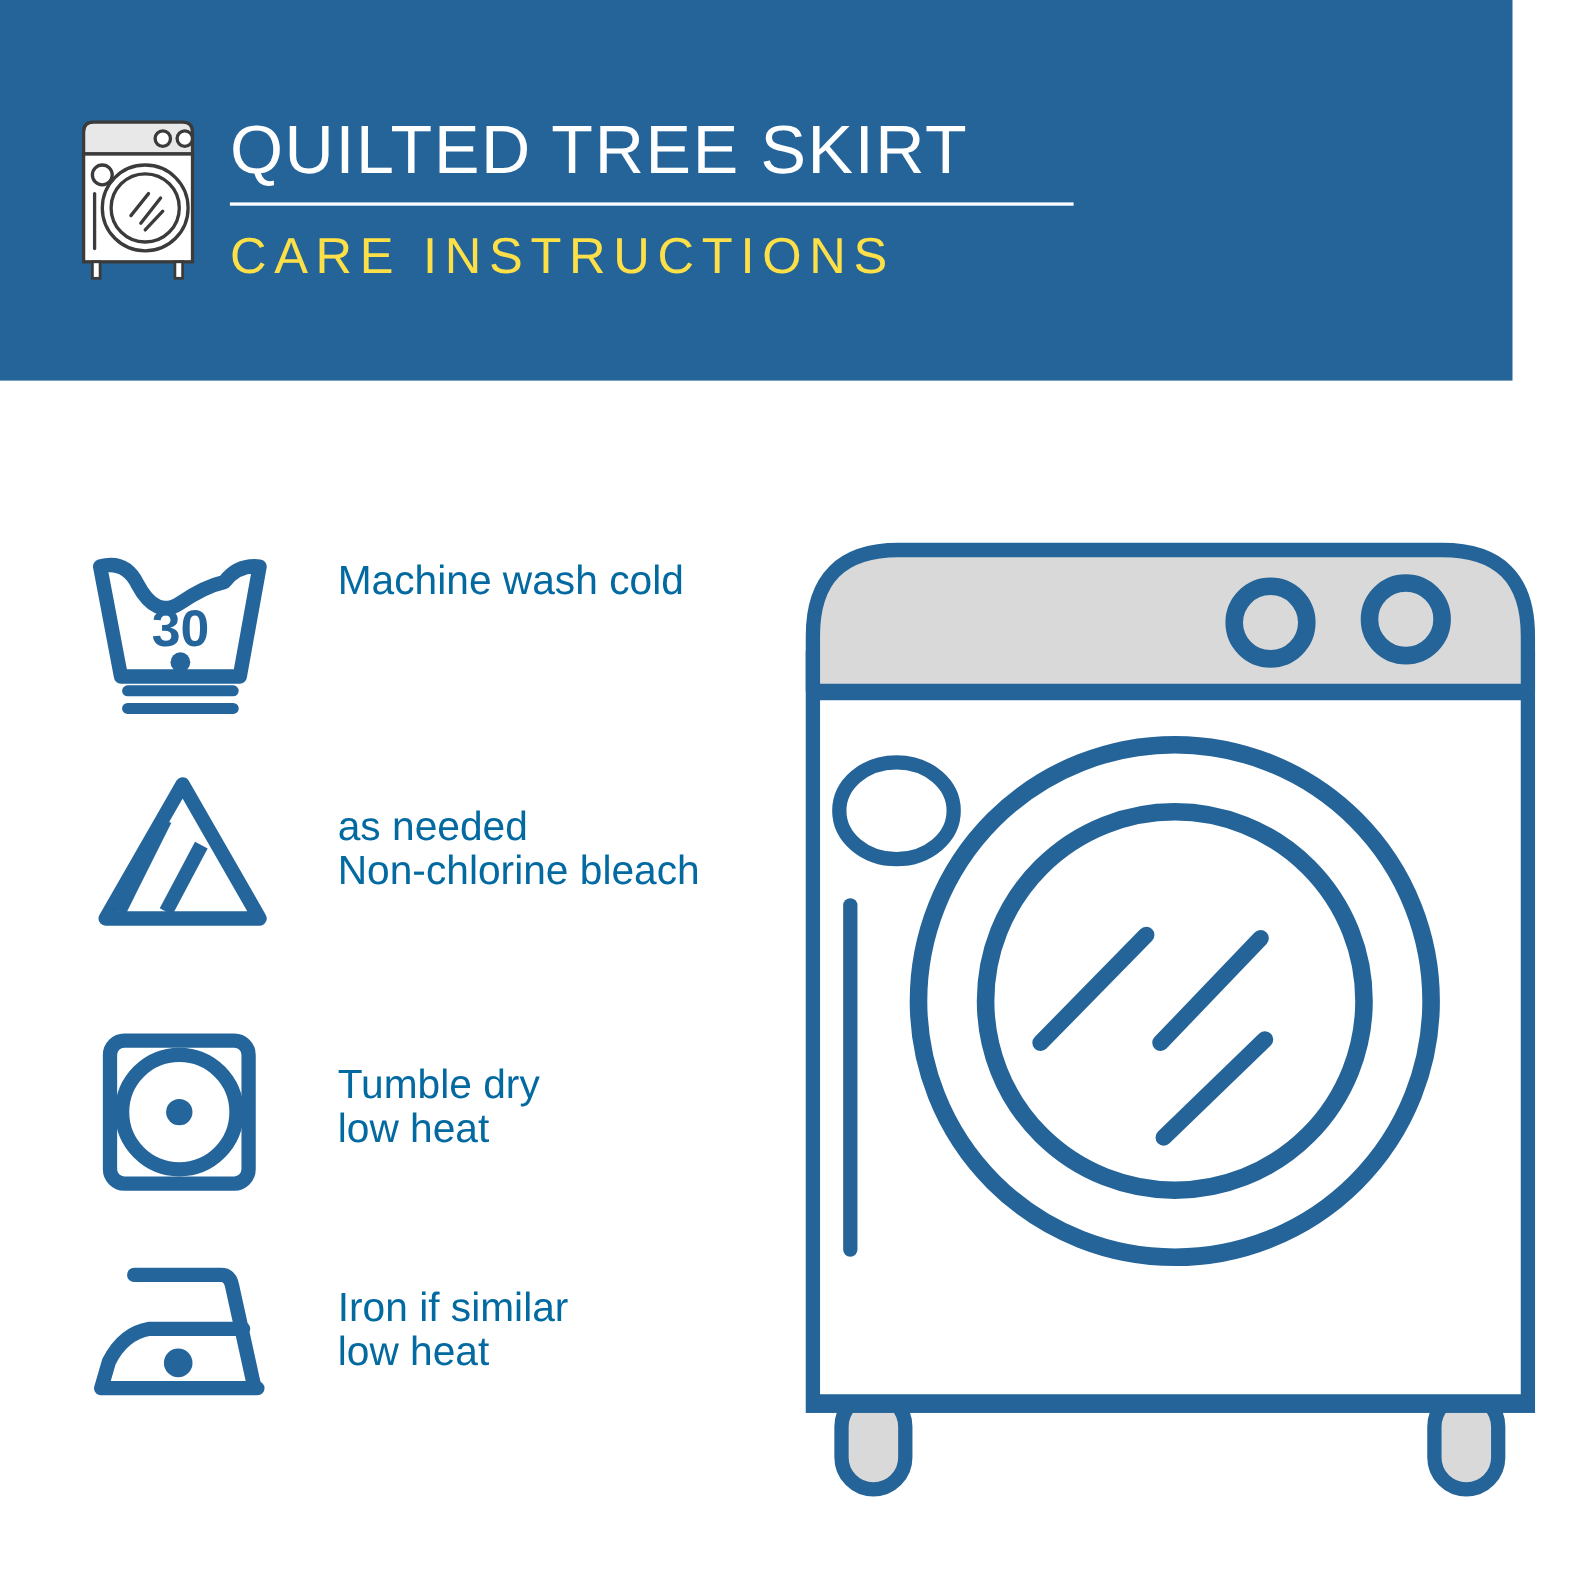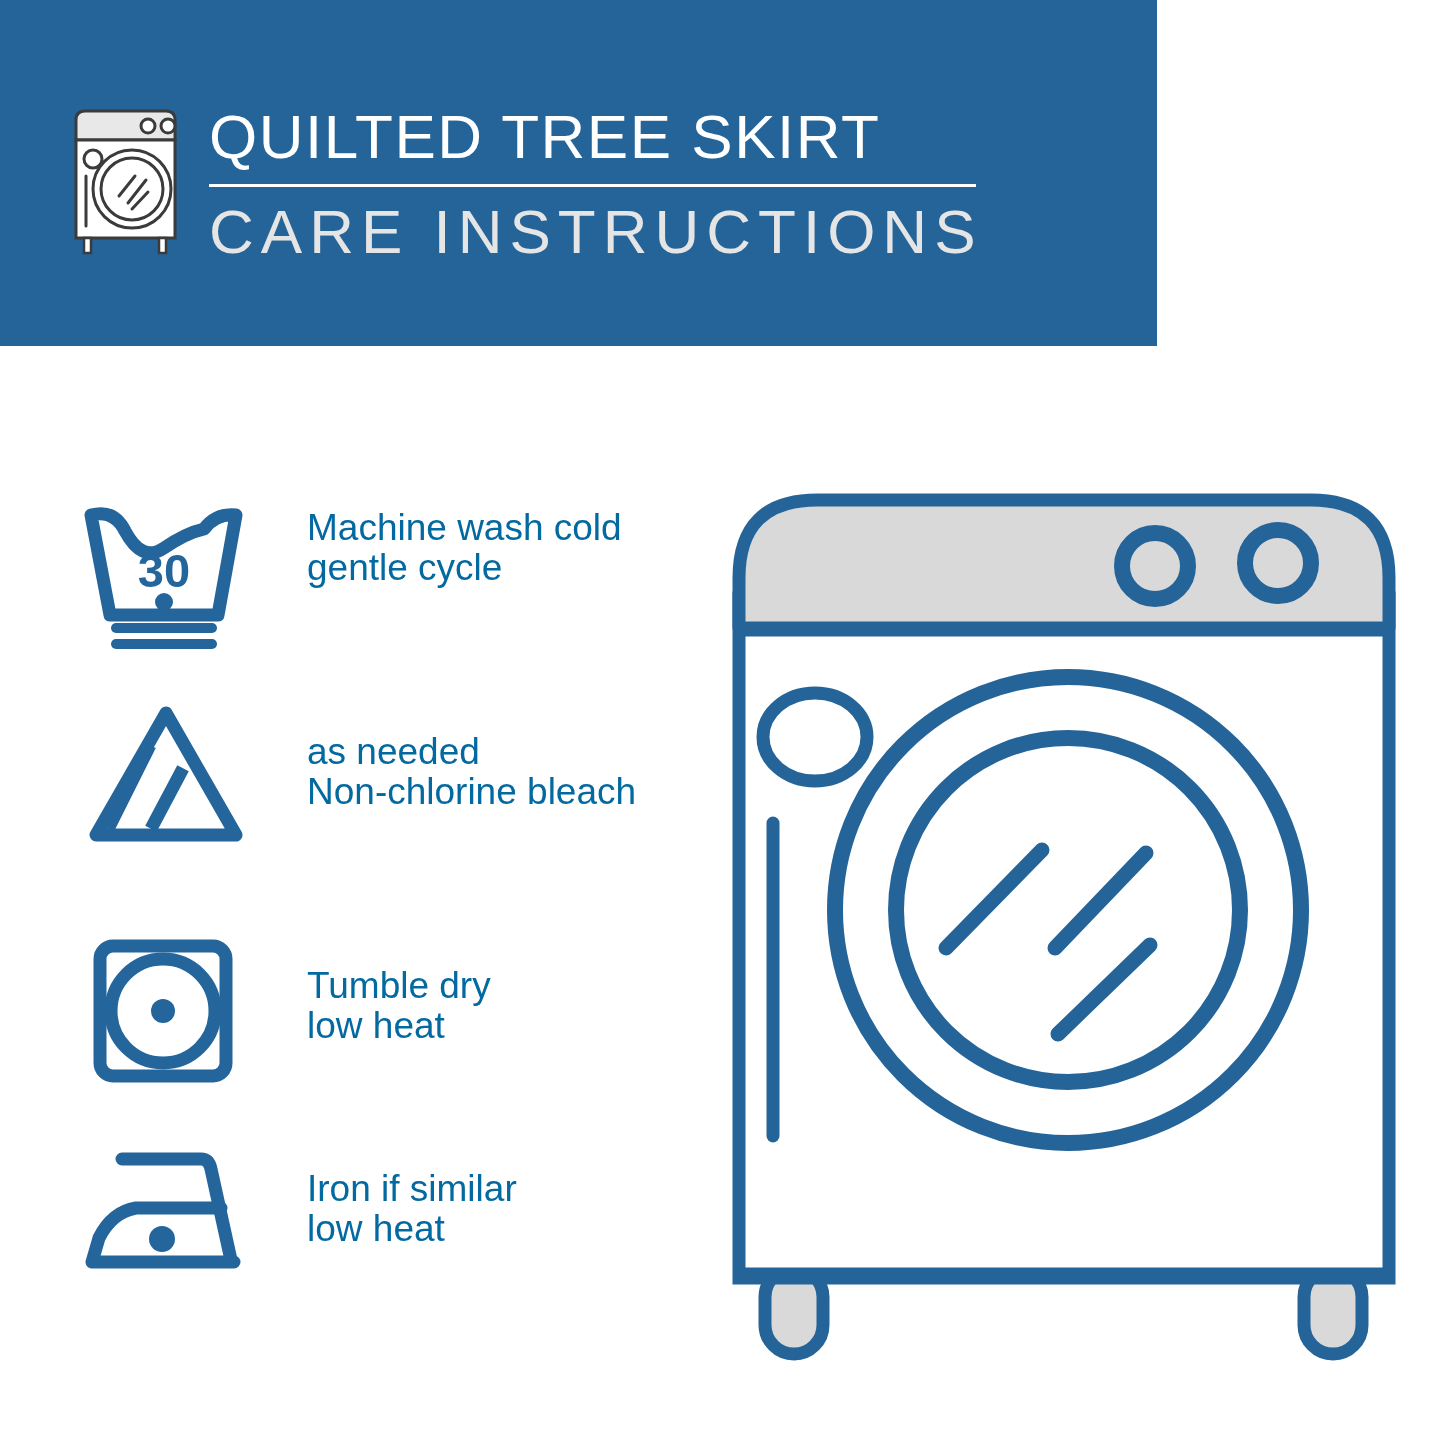--- a/index.html
+++ b/index.html
@@ -14,21 +14,21 @@
     position: relative;
     width: 1445px;
     height: 1445px;
     background: #ffffff;
   }
 
   
   #header-band {
     position: absolute;
     left: 0; top: 0;
-    width: 1157px;
+    width: 1375px;
     height: 346px;
     background: #256499;
   }
   #header-logo {
     position: absolute;
     left: 62px; top: 104px;
     width: 122px; height: 152px;
   }
   #header-text {
     position: absolute;
@@ -46,25 +46,25 @@
   }
   #title-divider {
     width: 767px;
     height: 3px;
     background: #ffffff;
     margin-top: 12px;
     margin-bottom: 10px;
   }
   #title-sub {
     font-family: "Liberation Sans", sans-serif;
-    font-size: 62px;
+    font-size: 46px;
     line-height: 70px;
     font-weight: 400;
     letter-spacing: 7px;
-    color: #e5e5e5;
+    color: #fde047;
     white-space: nowrap;
   }
 
   
   #care-list {
     position: absolute;
     left: 16px; top: 346px;
     width: 700px;
     height: 1099px;
   }
@@ -154,21 +154,20 @@
         <text x="80" y="86" font-family="Liberation Sans, sans-serif" font-size="47" font-weight="bold" fill="#24659B" text-anchor="middle">30</text>
 
         <circle cx="80" cy="101" r="9" fill="#24659B"></circle>
 
         <rect x="27" y="122" width="106" height="10" rx="5" fill="#24659B"></rect>
         <rect x="27" y="138" width="106" height="10" rx="5" fill="#24659B"></rect>
       </svg>
     </div>
     <div class="care-text" id="text-wash">
       <span>Machine wash cold</span>
-      <span>gentle cycle</span>
     </div>
 
     <div class="care-icon" id="icon-bleach">
       <svg viewBox="0 0 165 150" width="165" height="150" aria-hidden="true">
 
         <path d="M82 12 L152 134 L12 134 Z" fill="none" stroke="#24659B" stroke-width="13" stroke-linejoin="round"></path>
 
         <line x1="63" y1="50" x2="27" y2="122" stroke="#24659B" stroke-width="13" stroke-linecap="square"></line>
 
         <line x1="96" y1="73" x2="70" y2="122" stroke="#24659B" stroke-width="13" stroke-linecap="square"></line>

